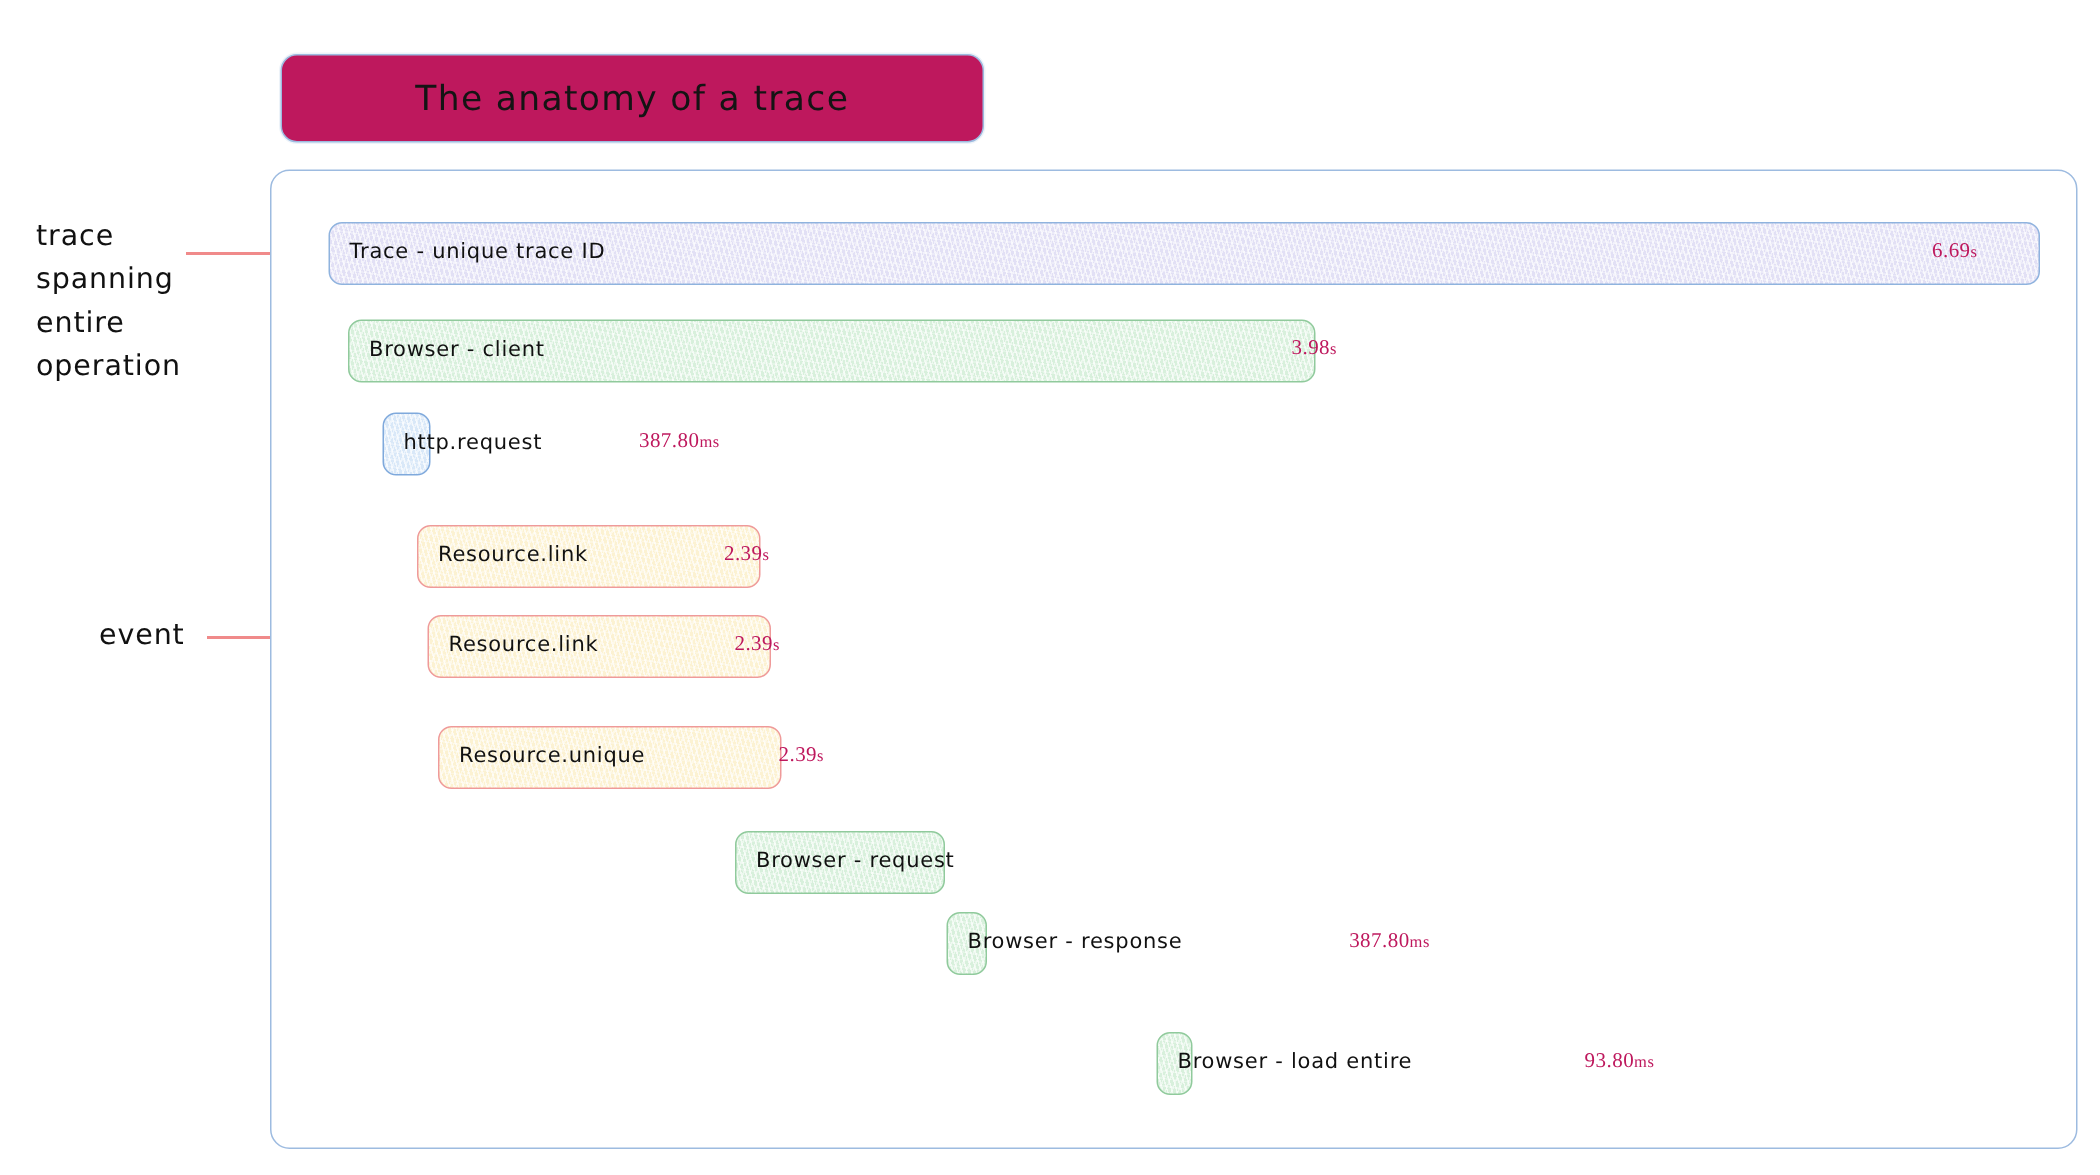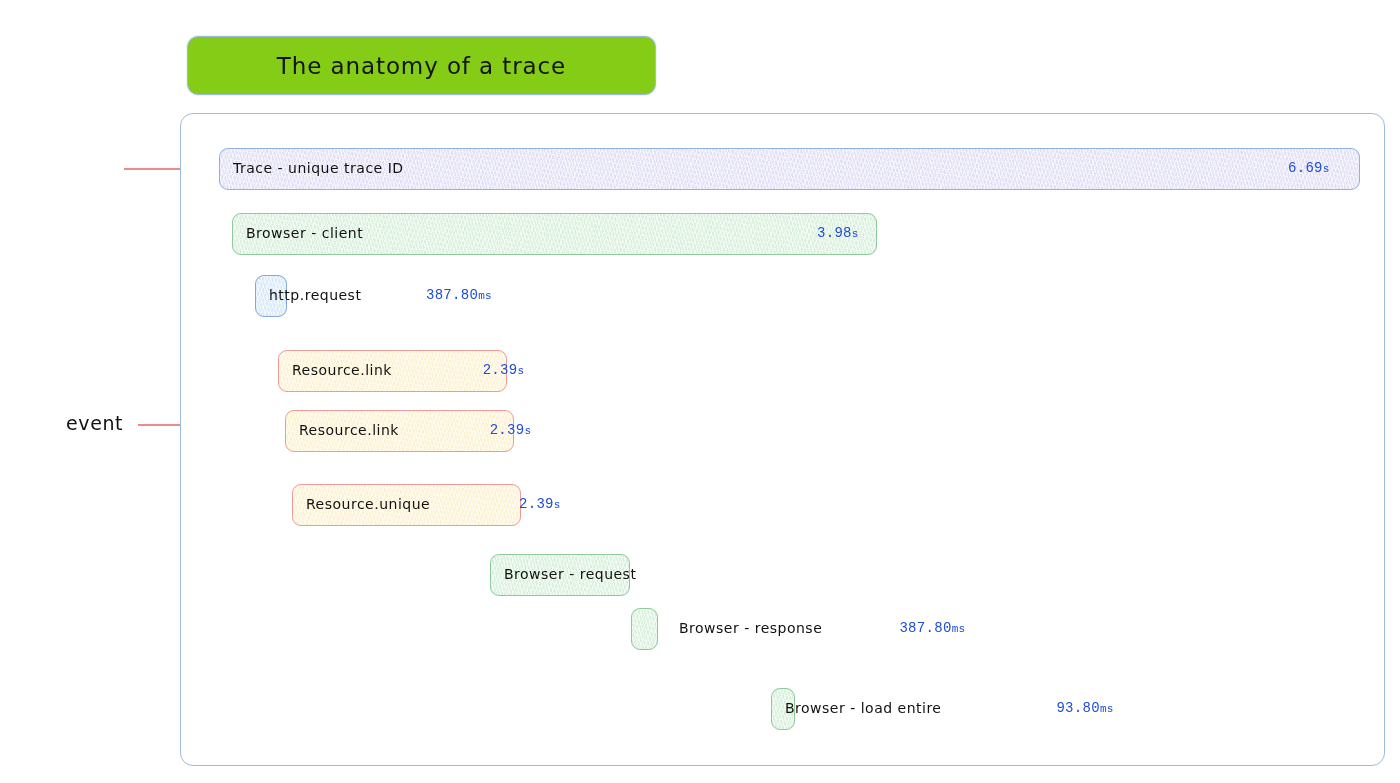--- a/index.html
+++ b/index.html
@@ -26,21 +26,21 @@
       repeating-linear-gradient(74deg, rgba(255,255,255,.75) 0 1px, rgba(255,255,255,0) 1px 3px),
       repeating-linear-gradient(-68deg, rgba(255,255,255,.55) 0 1px, rgba(255,255,255,0) 1px 4px),
       repeating-linear-gradient(8deg, rgba(255,255,255,.35) 0 1px, rgba(255,255,255,0) 1px 5px);
     pointer-events:none;
     opacity:.9;
   }
 
   
   #title-box{
     position:absolute;left:187px;top:36px;width:467px;height:57px;
-    border:1.6px solid #9dbbe0;border-radius:11px;background:#84cc16;
+    border:1.6px solid #9dbbe0;border-radius:11px;background:#be185d;
     display:flex;align-items:center;justify-content:center;
     box-shadow:0 0 0 1px rgba(157,187,224,.18);
   }
   #title-box .t{
     font-family:"DejaVu Sans", sans-serif;
     font-size:23px;color:#141414;letter-spacing:.9px;
     font-weight:400;
   }
 
   
@@ -62,22 +62,22 @@
   .bar-label{
     position:absolute;
     font-family:"DejaVu Sans", sans-serif;
     font-size:14px;color:#111;letter-spacing:.5px;
     white-space:nowrap;
     line-height:40px;
     z-index:4;
   }
   .dur{
     position:absolute;
-    font-family:Liberation Mono, monospace;
-    font-size:14px;color:#1d4ed8;letter-spacing:.3px;
+    font-family:Liberation Serif, serif;
+    font-size:14px;color:#be185d;letter-spacing:.3px;
     white-space:nowrap;line-height:40px;
     z-index:5;
   }
   .dur .u{font-size:11px;}
 
   
   .annot{
     position:absolute;
     font-family:"DejaVu Sans", sans-serif;
     font-size:19px;color:#111;letter-spacing:.6px;
@@ -89,51 +89,55 @@
 </style>
 </head>
 <body>
 
 <div class="stage">
 
   <div id="title-box">
     <span class="t">The anatomy of a trace</span>
   </div>
 
+  <div class="annot" style="left:24px;top:143px;width:150px;">trace
+spanning
+entire
+operation</div>
   <div class="lead-h" style="left:124px;top:168px;width:62px;"></div>
   <div class="lead-v" style="left:199px;top:144px;height:47px;"></div>
 
   <div class="annot" style="left:66px;top:409px;width:120px;">event</div>
   <div class="lead-h" style="left:138px;top:424px;width:76px;"></div>
   <div class="lead-v soft" style="left:211px;top:215px;height:512px;"></div>
 
   <div id="trace-panel"></div>
 
   <div id="spans-layer">
       <div class="bar sketch purple" style="left: 219px; top: 148px; width: 1141px; height: 42px;"></div>
       <div class="bar-label" style="left: 233px; top: 148px; height: 42px;">Trace - unique trace ID</div>
       <div class="dur" style="top: 148px; height: 42px; left: 1288px;">6.69<span class="u">s</span></div>
       <div class="bar sketch green" style="left: 232px; top: 213px; width: 645px; height: 42px;"></div>
       <div class="bar-label" style="left: 246px; top: 213px; height: 42px;">Browser - client</div>
-      <div class="dur" style="top: 213px; height: 42px; left: 817px;">3.98<span class="u">s</span></div>
+      <div class="dur" style="top: 213px; height: 42px; left: 861px;">3.98<span class="u">s</span></div>
       <div class="bar sketch blue" style="left: 255px; top: 275px; width: 32px; height: 42px;"></div>
       <div class="bar-label" style="left: 269px; top: 275px; height: 42px;">http.request</div>
       <div class="dur" style="top: 275px; height: 42px; left: 425.969px;">387.80<span class="u">ms</span></div>
       <div class="bar sketch cream" style="left: 278px; top: 350px; width: 229px; height: 42px;"></div>
       <div class="bar-label" style="left: 292px; top: 350px; height: 42px;">Resource.link</div>
       <div class="dur" style="top: 350px; height: 42px; left: 482.625px;">2.39<span class="u">s</span></div>
       <div class="bar sketch cream" style="left: 285px; top: 410px; width: 229px; height: 42px;"></div>
       <div class="bar-label" style="left: 299px; top: 410px; height: 42px;">Resource.link</div>
       <div class="dur" style="top: 410px; height: 42px; left: 489.625px;">2.39<span class="u">s</span></div>
       <div class="bar sketch cream" style="left: 292px; top: 484px; width: 229px; height: 42px;"></div>
       <div class="bar-label" style="left: 306px; top: 484px; height: 42px;">Resource.unique</div>
       <div class="dur" style="top: 484px; height: 42px; left: 519px;">2.39<span class="u">s</span></div>
       <div class="bar sketch green" style="left: 490px; top: 554px; width: 140px; height: 42px;"></div>
       <div class="bar-label" style="left: 504px; top: 554px; height: 42px;">Browser - request</div>
       <div class="bar sketch green" style="left: 631px; top: 608px; width: 27px; height: 42px;"></div>
-      <div class="bar-label" style="left: 679px; top: 608px; height: 42px;">Browser - response</div>
+      <div class="bar-label" style="left: 645px; top: 608px; height: 42px;">Browser - response</div>
       <div class="dur" style="top: 608px; height: 42px; left: 899.422px;">387.80<span class="u">ms</span></div>
       <div class="bar sketch green" style="left: 771px; top: 688px; width: 24px; height: 42px;"></div>
       <div class="bar-label" style="left: 785px; top: 688px; height: 42px;">Browser - load entire</div>
       <div class="dur" style="top: 688px; height: 42px; left: 1056.41px;">93.80<span class="u">ms</span></div>
     </div>
 
 </div>
 
 </body></html>

